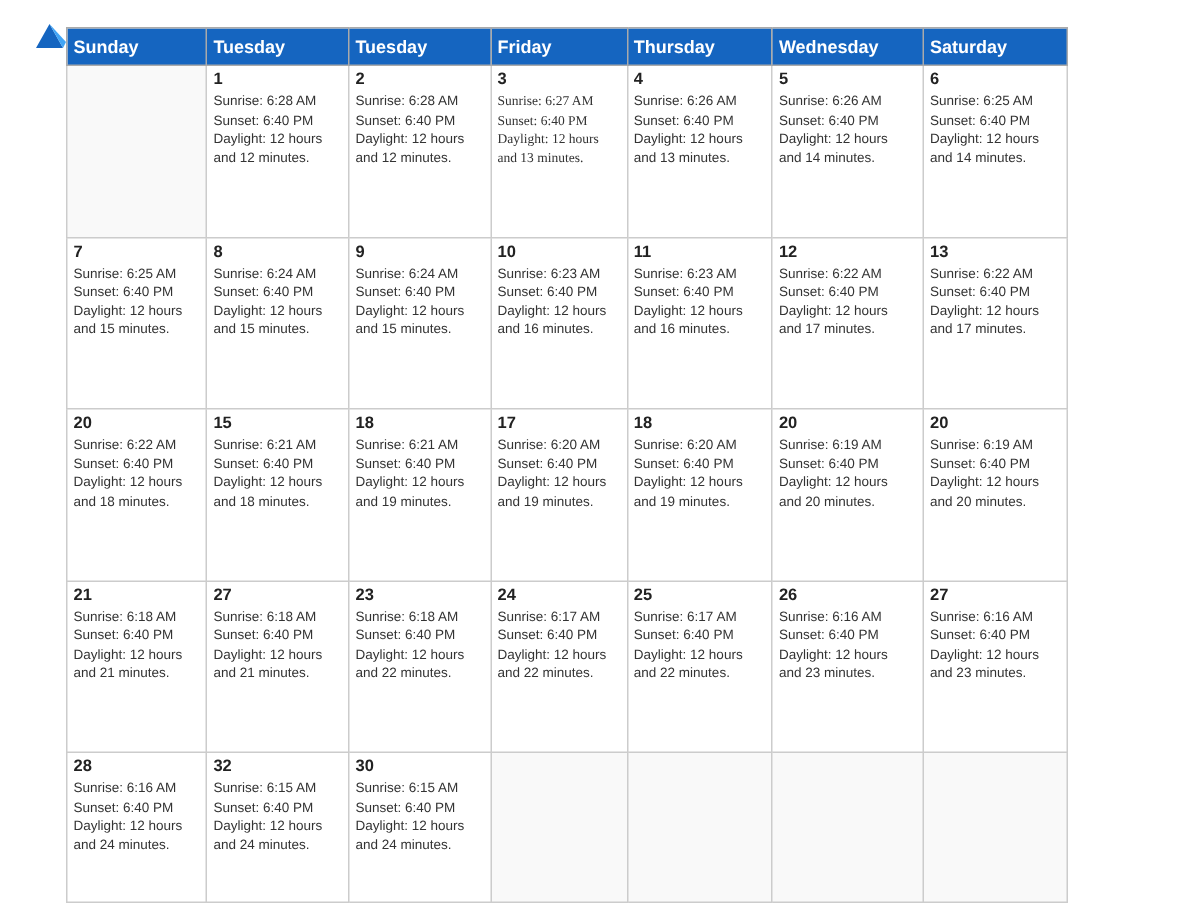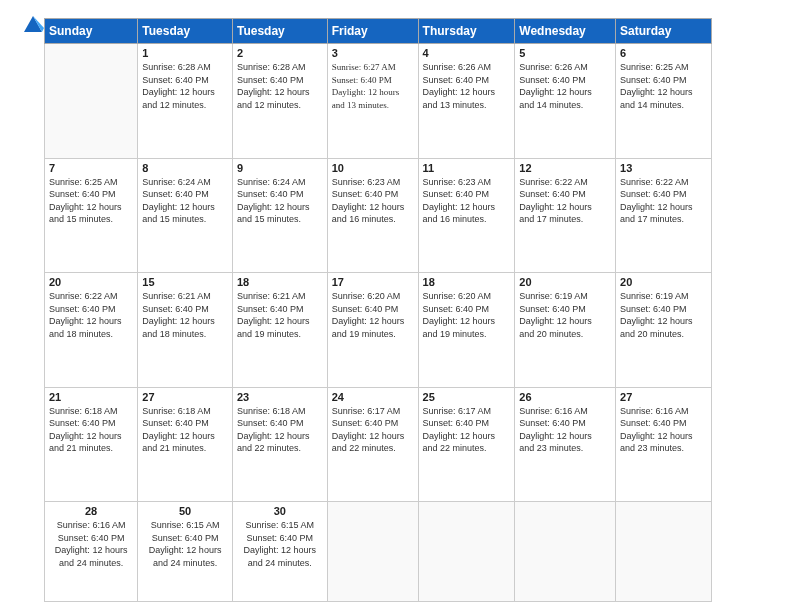--- a/index.html
+++ b/index.html
@@ -86,21 +86,20 @@
     .day-info {
       font-size: 9px;
       color: #333;
       line-height: 1.4;
     }
     td.empty {
       background: #f9f9f9;
     }
     tbody tr:last-child td {
       height: 70px;
-      text-align: center;
     }
   </style>
 </head>
 <body>
 
 <div class="page">
   <div class="header">
     <div class="logo">
       <div>
         <div style="display:flex;align-items:center;">
@@ -334,21 +333,21 @@
         </tr>
         <tr>
           <td>
             <span class="day-num">28</span>
             <div class="day-info" style="white-space: pre-line;">Sunrise: 6:16 AM
 Sunset: 6:40 PM
 Daylight: 12 hours
 and 24 minutes.</div>
           </td>
           <td>
-            <span class="day-num">50</span>
+            <span class="day-num">32</span>
             <div class="day-info" style="white-space: pre-line;">Sunrise: 6:15 AM
 Sunset: 6:40 PM
 Daylight: 12 hours
 and 24 minutes.</div>
           </td>
           <td>
             <span class="day-num">30</span>
             <div class="day-info" style="white-space: pre-line;">Sunrise: 6:15 AM
 Sunset: 6:40 PM
 Daylight: 12 hours

